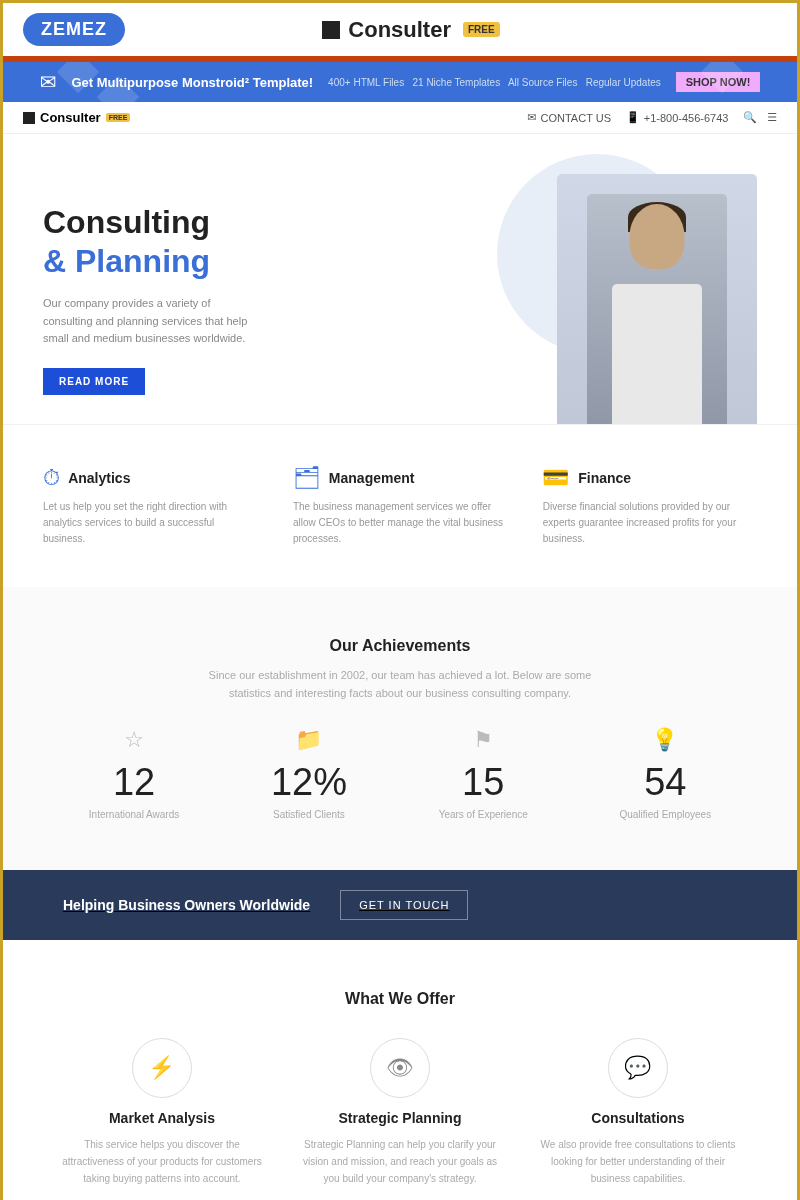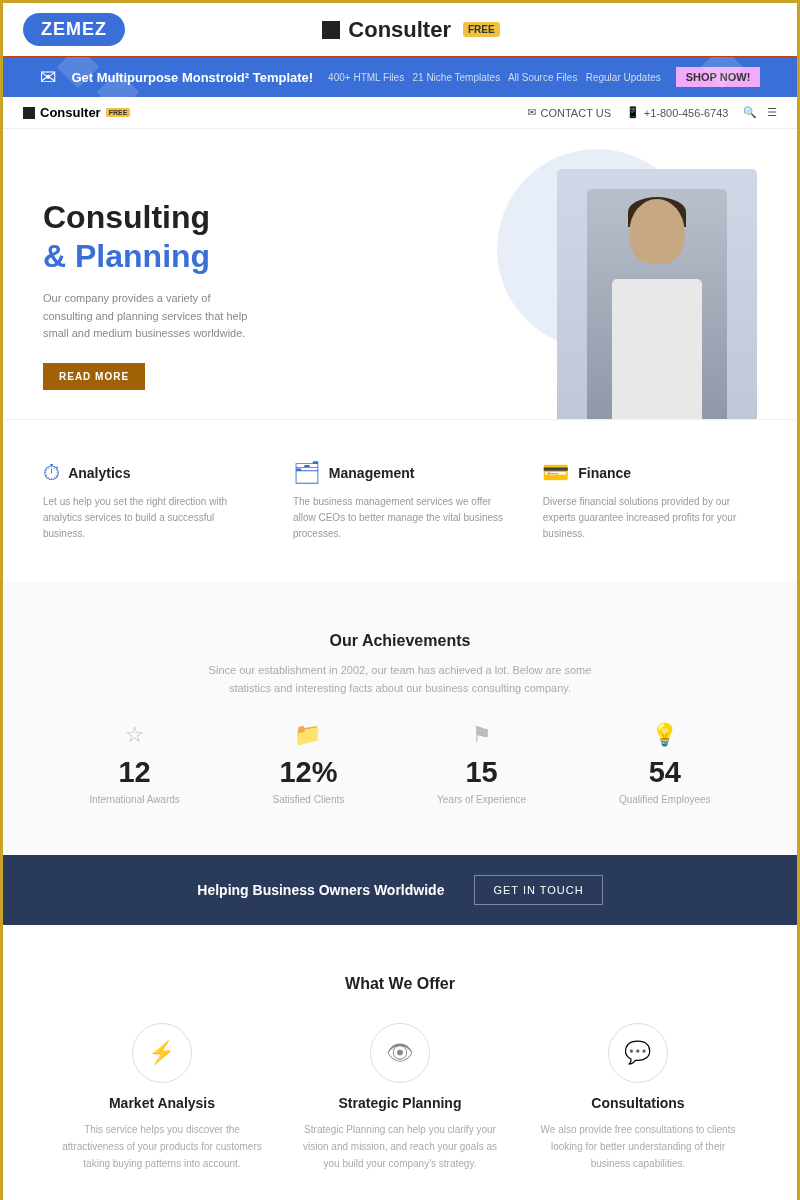--- a/index.html
+++ b/index.html
@@ -12,21 +12,21 @@
       width: 800px;
     }
 
     
     .top-bar {
       display: flex;
       align-items: center;
       justify-content: space-between;
       padding: 10px 20px;
       background: #fff;
-      border-bottom: 1px solid #c2410c;
+      border-bottom: 6px solid #c2410c;
     }
     .zemez-logo {
       background: #3a6fd8;
       color: #fff;
       font-weight: bold;
       font-size: 18px;
       padding: 6px 18px;
       border-radius: 20px;
       letter-spacing: 1px;
     }
@@ -152,21 +152,21 @@
     }
     .hero-title .accent { color: #3a6fd8; }
     .hero-desc {
       font-size: 11px;
       color: #888;
       margin: 15px 0 20px 0;
       line-height: 1.6;
       max-width: 220px;
     }
     .read-more-btn {
-      background: #a16207;
+      background: #1d4ed8;
       color: #fff;
       font-size: 10px;
       font-weight: bold;
       padding: 8px 16px;
       border: none;
       cursor: pointer;
       letter-spacing: 1px;
       text-transform: uppercase;
     }
     .hero-image {
@@ -264,31 +264,31 @@
     }
     .section-title { font-size: 16px; font-weight: bold; color: #222; margin-bottom: 12px; }
     .section-subtitle { font-size: 11px; color: #aaa; max-width: 400px; margin: 0 auto 25px auto; line-height: 1.6; }
     .stats-row {
       display: flex;
       justify-content: space-around;
       margin-top: 20px;
     }
     .stat-item { text-align: center; }
     .stat-icon { font-size: 22px; color: #bbb; margin-bottom: 8px; }
-    .stat-number { font-size: 29px; font-weight: bold; color: #222; }
+    .stat-number { font-size: 38px; font-weight: normal; color: #222; }
     .stat-label { font-size: 10px; color: #aaa; margin-top: 5px; }
 
     
     .cta-banner {
       background: #2a3a5a;
       padding: 20px 60px;
       display: flex;
       align-items: center;
-      justify-content: center;
       gap: 30px;
+      text-decoration: underline;
     }
     .cta-text { color: #fff; font-size: 14px; font-weight: bold; }
     .cta-btn {
       border: 1px solid rgba(255,255,255,0.4);
       color: #fff;
       background: transparent;
       padding: 8px 18px;
       font-size: 11px;
       cursor: pointer;
       text-transform: uppercase;

